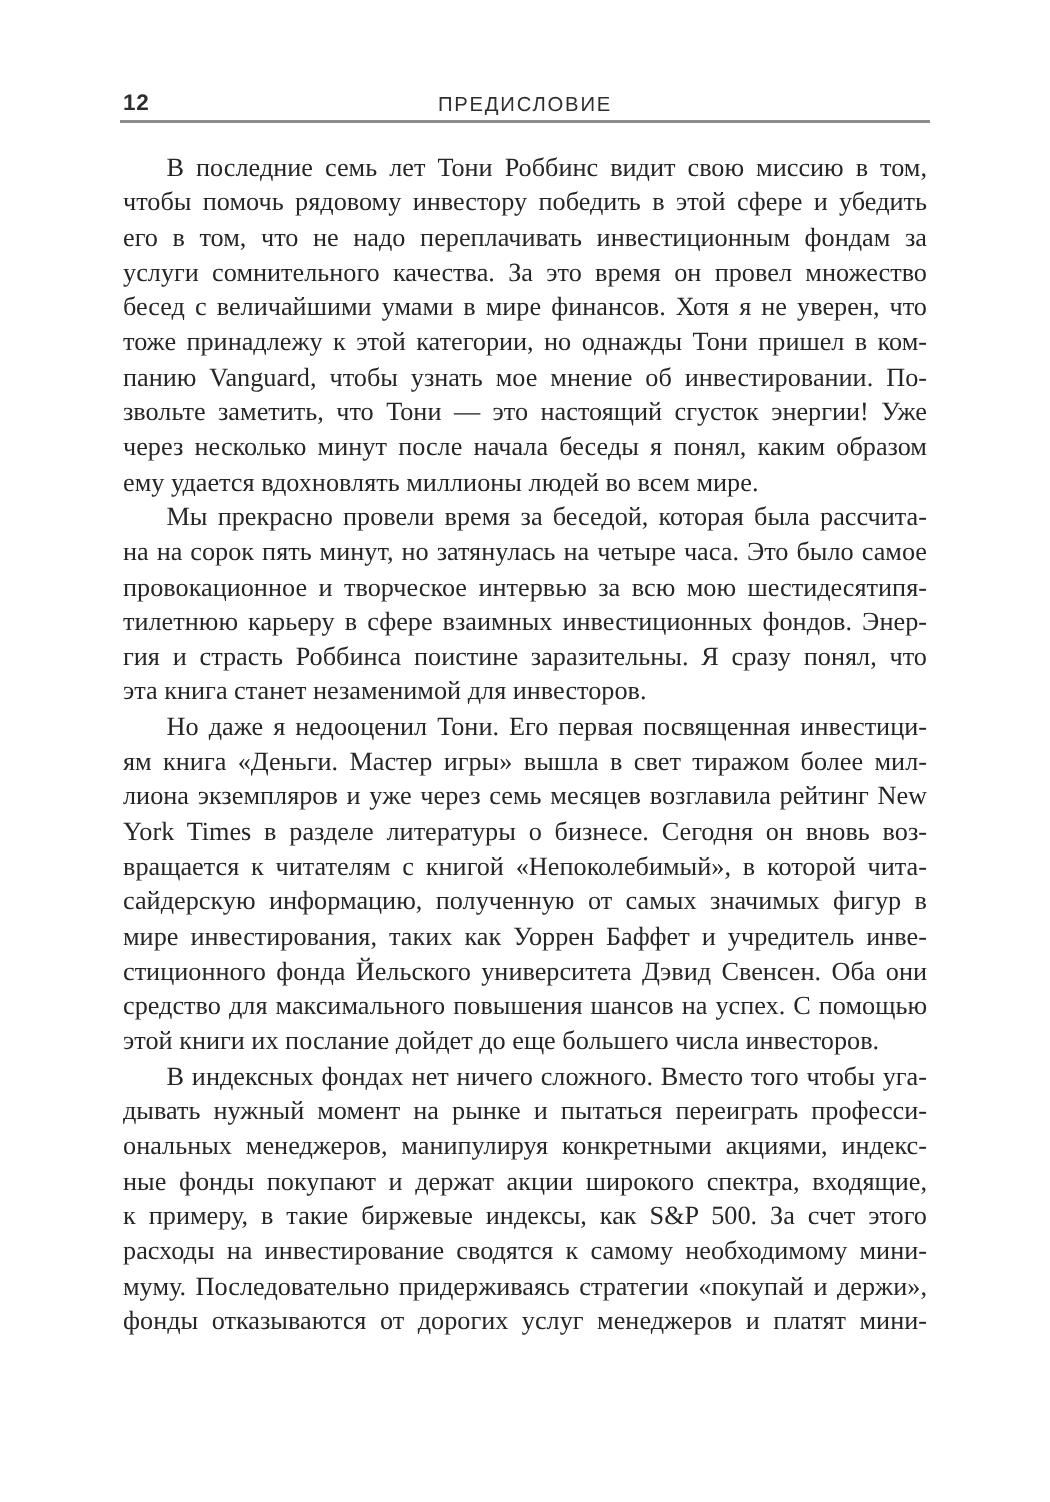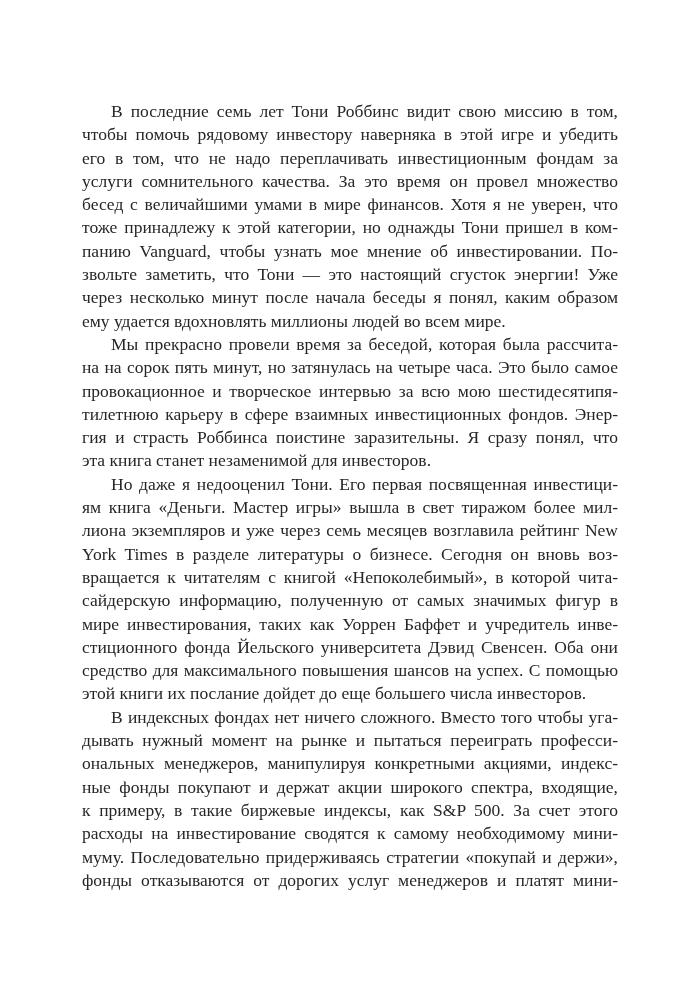--- a/index.html
+++ b/index.html
@@ -67,24 +67,28 @@
     text-indent: 29px;
   }
   .line.lastline {
     text-align-last: left;
   }
 </style>
 </head>
 <body style="--background: #ffffff; --text: #262626; --header-text: #2e2e2e; --rule: #8d8d8d;">
 
 <div class="page">
+  <div class="page-header">
+    <span class="page-number">12</span>
+    <span class="header-title">ПРЕДИСЛОВИЕ</span>
+  </div>
   <div class="page-body">
       <div class="paragraph">
         <div class="line first">В последние семь лет Тони Роббинс видит свою миссию в том,</div>
-        <div class="line">чтобы помочь рядовому инвестору наверняка в этой игре и убедить</div>
+        <div class="line">чтобы помочь рядовому инвестору победить в этой сфере и убедить</div>
         <div class="line">его в том, что не надо переплачивать инвестиционным фондам за</div>
         <div class="line">услуги сомнительного качества. За это время он провел множество</div>
         <div class="line">бесед с величайшими умами в мире финансов. Хотя я не уверен, что</div>
         <div class="line">тоже принадлежу к этой категории, но однажды Тони пришел в ком-</div>
         <div class="line">панию Vanguard, чтобы узнать мое мнение об инвестировании. По-</div>
         <div class="line">звольте заметить, что Тони — это настоящий сгусток энергии! Уже</div>
         <div class="line">через несколько минут после начала беседы я понял, каким образом</div>
         <div class="line lastline">ему удается вдохновлять миллионы людей во всем мире.</div>
       </div>
       <div class="paragraph">

